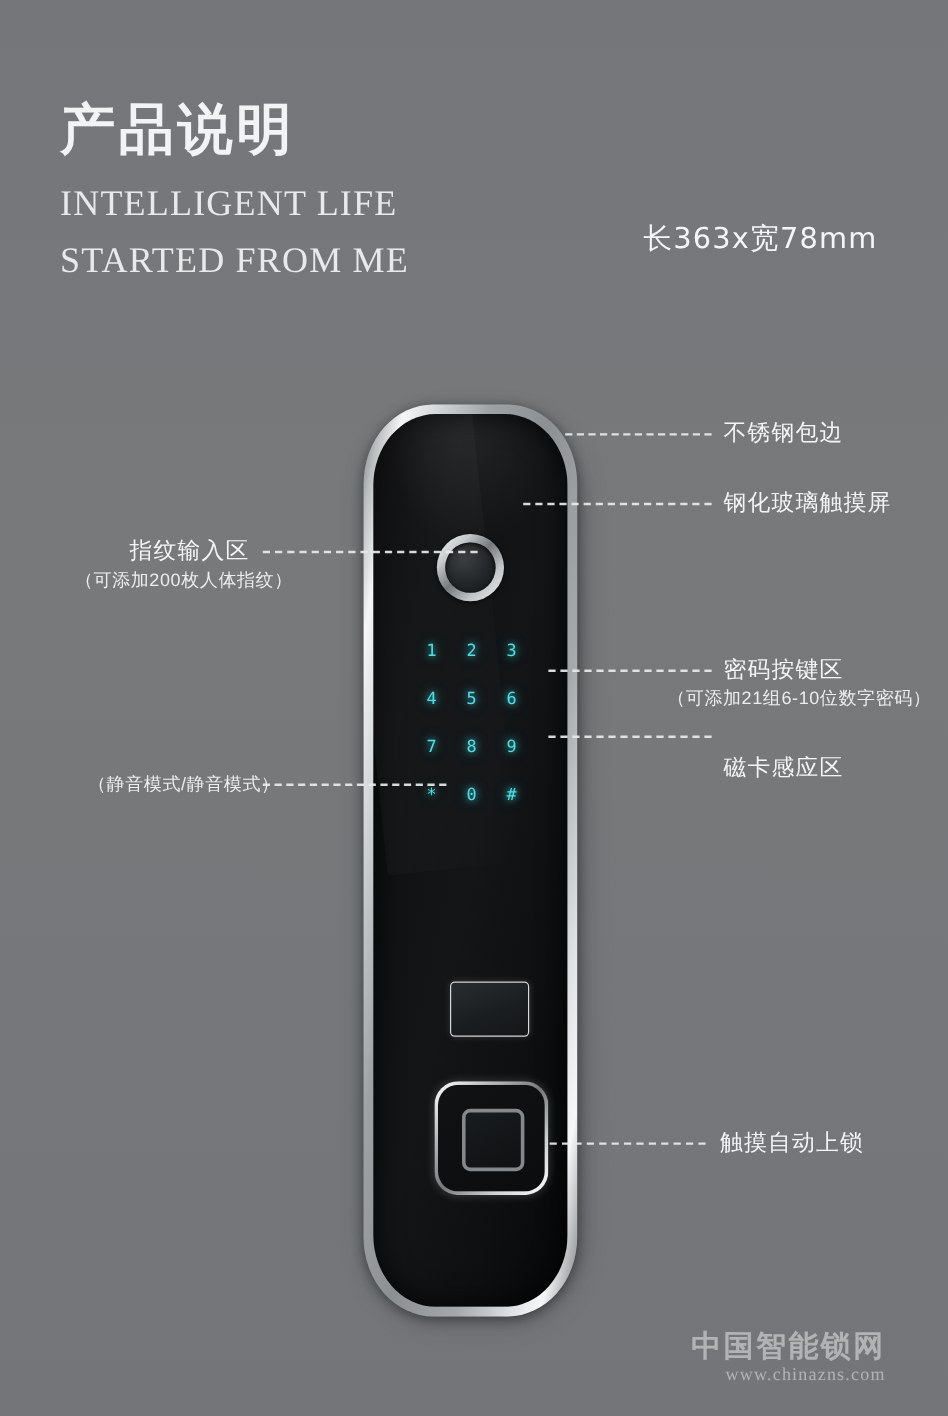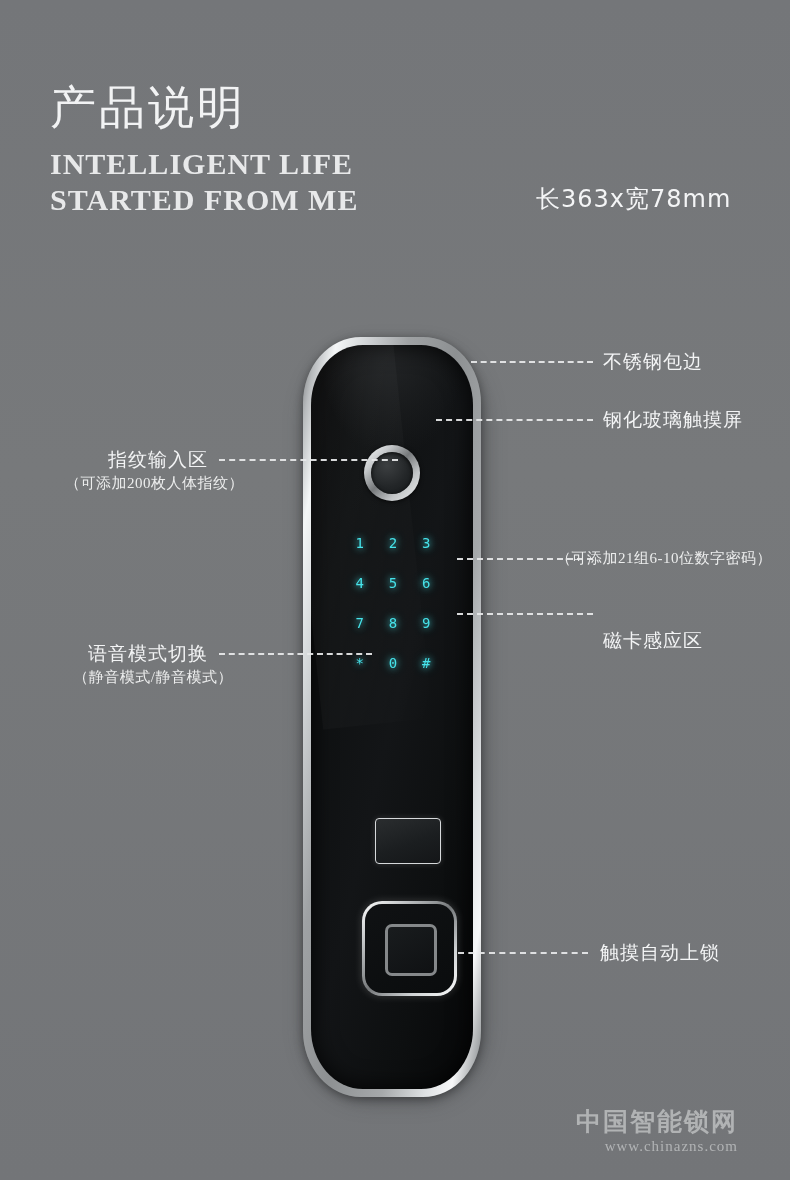--- a/index.html
+++ b/index.html
@@ -19,33 +19,33 @@
   }
 
   
   #header { position:absolute; left:50px; top:78px; }
 
   .title-cn {
     font-size:46px;
     color:#f2f3f4;
     letter-spacing:3px;
     line-height:58px;
-    font-weight:400;
+    font-weight:700;
     font-family:"DejaVu Sans","Liberation Sans",sans-serif;
   }
 
   .title-en {
     margin-top:10px;
     font-family:"Liberation Serif","DejaVu Serif",serif;
     font-size:30px;
-    line-height:36px;
+    line-height:48px;
     color:#e8e9ea;
     letter-spacing:1px;
     max-width:310px;
-    font-weight:700;
+    font-weight:400;
   }
 
   #dimension {
     position:absolute;
     left:536px; top:183px;
     font-size:24px;
     color:#f4f5f6;
     letter-spacing:1px;
     white-space:nowrap;
     font-family:"DejaVu Sans","Liberation Sans",sans-serif;
@@ -189,21 +189,21 @@
     line-height:24px;
     font-family:"DejaVu Sans","Liberation Sans",sans-serif;
   }
   .callout .sub {
     font-size:15px;
     color:#eceded;
     letter-spacing:0.5px;
     white-space:nowrap;
     line-height:21px;
     margin-top:2px;
-    font-family:Liberation Serif, serif;
+    font-family:Liberation Sans, sans-serif;
   }
   .callout.right { text-align:left; }
   .callout.left  { text-align:right; }
 
   
   .leader {
     position:absolute;
     height:0;
     border-top:2px dashed #e9eaeb;
     opacity:0.92;
@@ -289,38 +289,38 @@
 
   <div class="callout right" style="left:603px; top:349px;">
     <div class="main">不锈钢包边</div>
   </div>
 
   <div class="callout right" style="left:603px; top:407px;">
     <div class="main">钢化玻璃触摸屏</div>
   </div>
 
   <div class="callout right" style="left:603px; top:546px;">
+    <div class="main">密码按键区</div>
     <div class="sub" style="margin-left:-47px;">（可添加21组6-10位数字密码）</div>
   </div>
 
   <div class="callout right" style="left:603px; top:628px;">
     <div class="main">磁卡感应区</div>
   </div>
 
   <div class="callout right" style="left:600px; top:940px;">
     <div class="main">触摸自动上锁</div>
   </div>
 
   <div class="callout left" style="left:0; top:447px; width:208px;">
     <div class="main">指纹输入区</div>
     <div class="sub" style="margin-right:-36px;">（可添加200枚人体指纹）</div>
   </div>
 
   <div class="callout left" style="left:0; top:641px; width:208px;">
-    <div class="main">语音模式切换</div>
     <div class="sub" style="margin-right:-25px;">（静音模式/静音模式）</div>
   </div>
 
   <div id="watermark">
     <div id="wm-cn">中国智能锁网</div>
     <div id="wm-url">www.chinazns.com</div>
   </div>
 
 </div>
 

